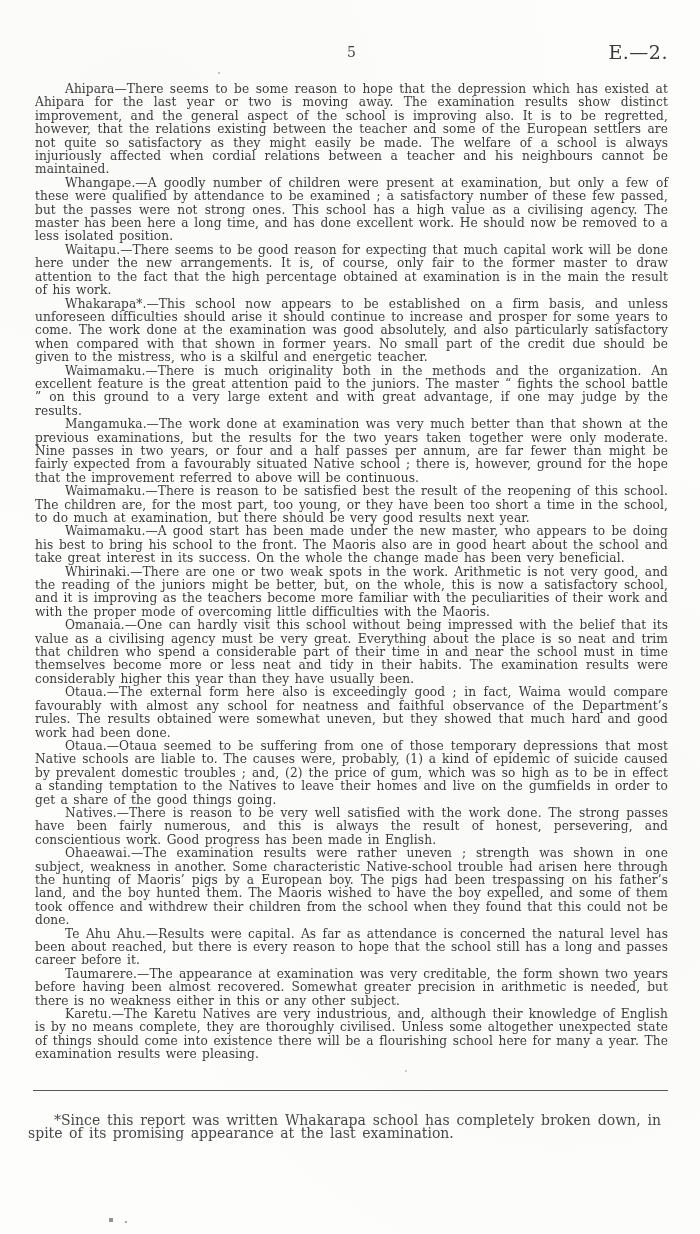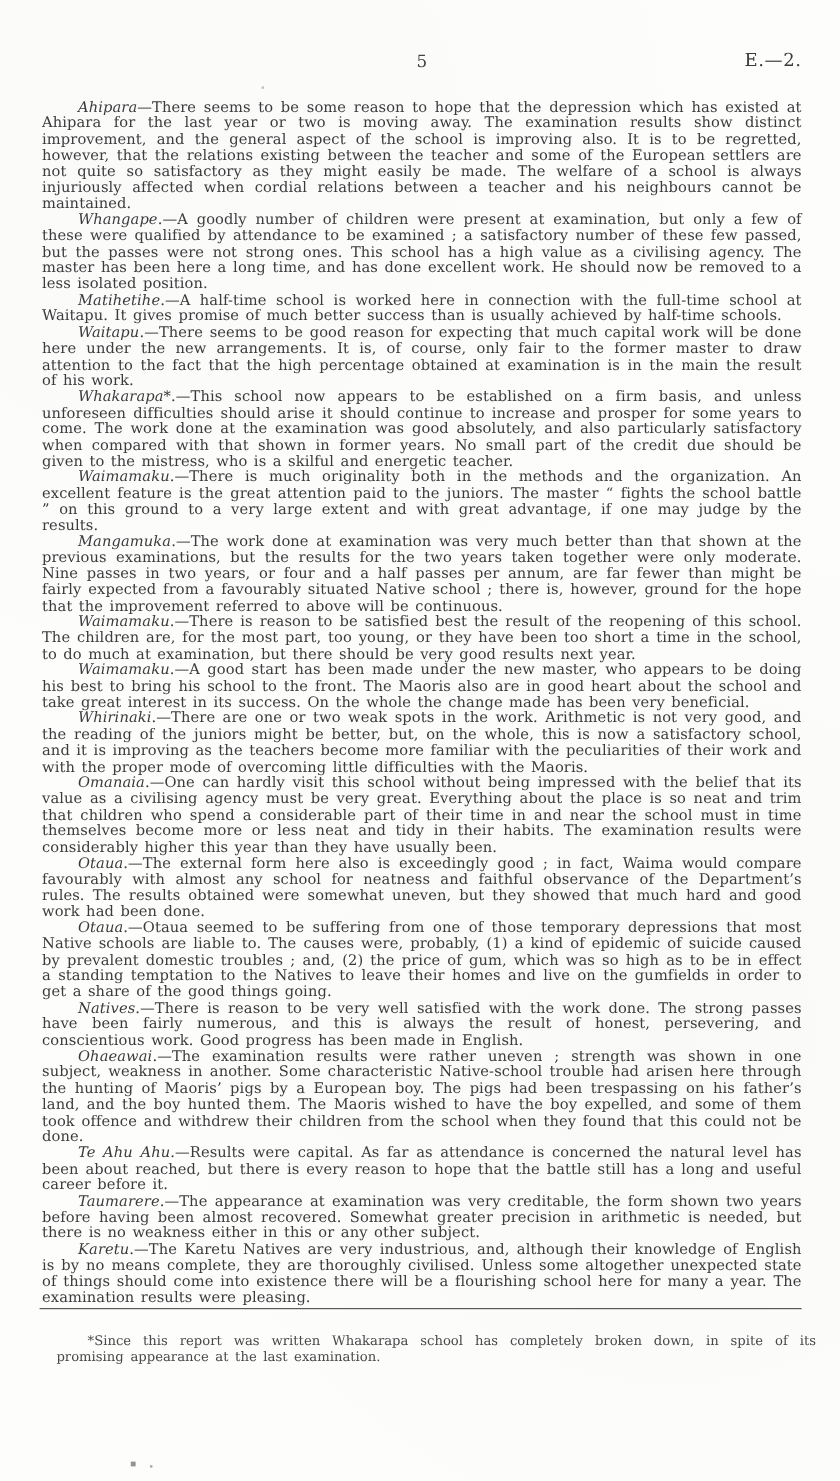--- a/index.html
+++ b/index.html
@@ -35,57 +35,56 @@
     left: 0;
     right: 0;
     text-align: center;
     font-size: 14px;
     color: #434345;
   }
   .doc-ref {
     position: absolute;
     right: 0;
     top: -3px;
-    font-size: 15px;
+    font-size: 19px;
     letter-spacing: 0.5px;
     color: #39393b;
   }
   .report-body {
     position: absolute;
     top: 83px;
     left: 35px;
     width: 633px;
     font-size: 12.2px;
     line-height: 13.4px;
     text-align: justify;
     word-spacing: 1.4px;
     letter-spacing: 0.1px;
   }
   .para {
     margin: 0;
     text-indent: 30px;
   }
   .school-name {
-    font-style: italic;
   }
   .footnote-rule {
     position: absolute;
     top: 1090px;
     left: 33px;
     width: 635px;
     border: 0;
     border-top: 1.2px solid #58585a;
     margin: 0;
   }
   .footnote {
     position: absolute;
     top: 1100px;
-    left: 47px;
+    left: 28px;
     width: 633px;
-    font-size: 11px;
+    font-size: 14px;
     line-height: 13px;
     text-align: justify;
     word-spacing: 2px;
     text-indent: 26px;
     color: #48484a;
   }
   .scan-artifacts {
     position: absolute;
     top: 0;
     left: 0;
@@ -105,34 +104,33 @@
 <div class="sheet">
 
   <div class="page-header">
     <span class="page-number">5</span>
     <span class="doc-ref">E.—2.</span>
   </div>
 
   <div class="report-body">
       <p class="para"><span class="school-name">Ahipara</span><span>—</span><span>There seems to be some reason to hope that the depression which has existed at Ahipara for the last year or two is moving away.  The examination results show distinct improvement, and the general aspect of the school is improving also.  It is to be regretted, however, that the relations existing between the teacher and some of the European settlers are not quite so satisfactory as they might easily be made.  The welfare of a school is always injuriously affected when cordial relations between a teacher and his neighbours cannot be maintained.</span></p>
       <p class="para"><span class="school-name">Whangape</span><span>.—</span><span>A goodly number of children were present at examination, but only a few of these were qualified by attendance to be examined ;  a satisfactory number of these few passed, but the passes were not strong ones.  This school has a high value as a civilising agency.  The master has been here a long time, and has done excellent work.  He should now be removed to a less isolated position.</span></p>
-      <p class="para"><span class="school-name">Matihetihe</span><span>.—</span><span>A half-time school is worked here in connection with the full-time school at Waitapu.  It gives promise of much better success than is usually achieved by half-time schools.</span></p>
       <p class="para"><span class="school-name">Waitapu</span><span>.—</span><span>There seems to be good reason for expecting that much capital work will be done here under the new arrangements.  It is, of course, only fair to the former master to draw attention to the fact that the high percentage obtained at examination is in the main the result of his work.</span></p>
       <p class="para"><span class="school-name">Whakarapa*</span><span>.—</span><span>This school now appears to be established on a firm basis, and unless unforeseen difficulties should arise it should continue to increase and prosper for some years to come. The work done at the examination was good absolutely, and also particularly satisfactory when compared with that shown in former years.  No small part of the credit due should be given to the mistress, who is a skilful and energetic teacher.</span></p>
       <p class="para"><span class="school-name">Waimamaku</span><span>.—</span><span>There is much originality both in the methods and the organization.  An excellent feature is the great attention paid to the juniors.  The master “ fights the school battle ” on this ground to a very large extent and with great advantage, if one may judge by the results.</span></p>
       <p class="para"><span class="school-name">Mangamuka</span><span>.—</span><span>The work done at examination was very much better than that shown at the previous examinations, but the results for the two years taken together were only moderate.  Nine passes in two years, or four and a half passes per annum, are far fewer than might be fairly expected from a favourably situated Native school ;  there is, however, ground for the hope that the improvement referred to above will be continuous.</span></p>
       <p class="para"><span class="school-name">Waimamaku</span><span>.—</span><span>There is reason to be satisfied best the result of the reopening of this school. The children are, for the most  part, too young, or they have been too short a time in the school, to do much at examination, but there should be very good results next year.</span></p>
       <p class="para"><span class="school-name">Waimamaku</span><span>.—</span><span>A good start has been made under the new master, who appears to be doing his best to bring his school to the front.  The Maoris also are in good heart about the school and take great interest in its success.  On the whole the change made has been very beneficial.</span></p>
       <p class="para"><span class="school-name">Whirinaki</span><span>.—</span><span>There are one or two weak spots in the work.  Arithmetic is not very good, and the reading of the juniors might be better, but, on the whole, this is now a satisfactory school, and it is improving as the teachers become more familiar with the peculiarities of their work and with the proper mode of overcoming little difficulties with the Maoris.</span></p>
       <p class="para"><span class="school-name">Omanaia</span><span>.—</span><span>One can hardly visit this school without being impressed with the belief that its value as a civilising agency must be very great.  Everything about the place is so neat and trim that children who spend a considerable part of their time in and near the school must in time themselves become more or less neat and tidy in their habits.  The examination results were considerably higher this year than they have usually been.</span></p>
       <p class="para"><span class="school-name">Otaua</span><span>.—</span><span>The external form here also is exceedingly good ;  in fact, Waima would compare favourably with almost any school for neatness and faithful observance of the Department’s rules. The results obtained were somewhat uneven, but they showed that much hard and good work had been done.</span></p>
       <p class="para"><span class="school-name">Otaua</span><span>.—</span><span>Otaua seemed to be suffering from one of those temporary depressions that most Native schools are liable to.  The causes were, probably, (1) a kind of epidemic of suicide caused by prevalent domestic troubles ;  and, (2) the price of gum, which was so high as to be in effect a standing temptation to the Natives to leave their homes and live on the gumfields in order to get a share of the good things going.</span></p>
       <p class="para"><span class="school-name">Natives</span><span>.—</span><span>There is reason to be very well satisfied with the work done.  The strong passes have been fairly numerous, and this is always the result of honest, persevering, and conscientious work. Good progress has been made in English.</span></p>
       <p class="para"><span class="school-name">Ohaeawai</span><span>.—</span><span>The examination results were rather uneven ;  strength was shown in one subject, weakness in another.  Some characteristic Native-school trouble had arisen here through the hunting of Maoris’ pigs by a European boy.  The pigs had been trespassing on his father’s land, and the boy hunted them.  The Maoris wished to have the boy expelled, and some of them took offence and withdrew their children from the school when they found that this could not be done.</span></p>
-      <p class="para"><span class="school-name">Te Ahu Ahu</span><span>.—</span><span>Results were capital.  As far as attendance is concerned the natural level has been about reached, but there is every reason to hope that the battle still has a long and useful career before it.</span></p>
+      <p class="para"><span class="school-name">Te Ahu Ahu</span><span>.—</span><span>Results were capital.  As far as attendance is concerned the natural level has been about reached, but there is every reason to hope that the school still has a long and passes career before it.</span></p>
       <p class="para"><span class="school-name">Taumarere</span><span>.—</span><span>The appearance at examination was very creditable, the form shown two years before having been almost recovered.  Somewhat greater precision in arithmetic is needed, but there is no weakness either in this or any other subject.</span></p>
       <p class="para"><span class="school-name">Karetu</span><span>.—</span><span>The Karetu Natives are very industrious, and, although their knowledge of English is by no means complete, they are thoroughly civilised.  Unless some altogether unexpected state of things should come into existence there will be a flourishing school here for many a year.  The examination results were pleasing.</span></p>
     </div>
 
   <hr class="footnote-rule">
 
   <p class="footnote"><span>*</span><span>Since this report was written Whakarapa school has completely broken down, in spite of its promising appearance at the last examination.</span></p>
 
   <div class="scan-artifacts"></div>
 

